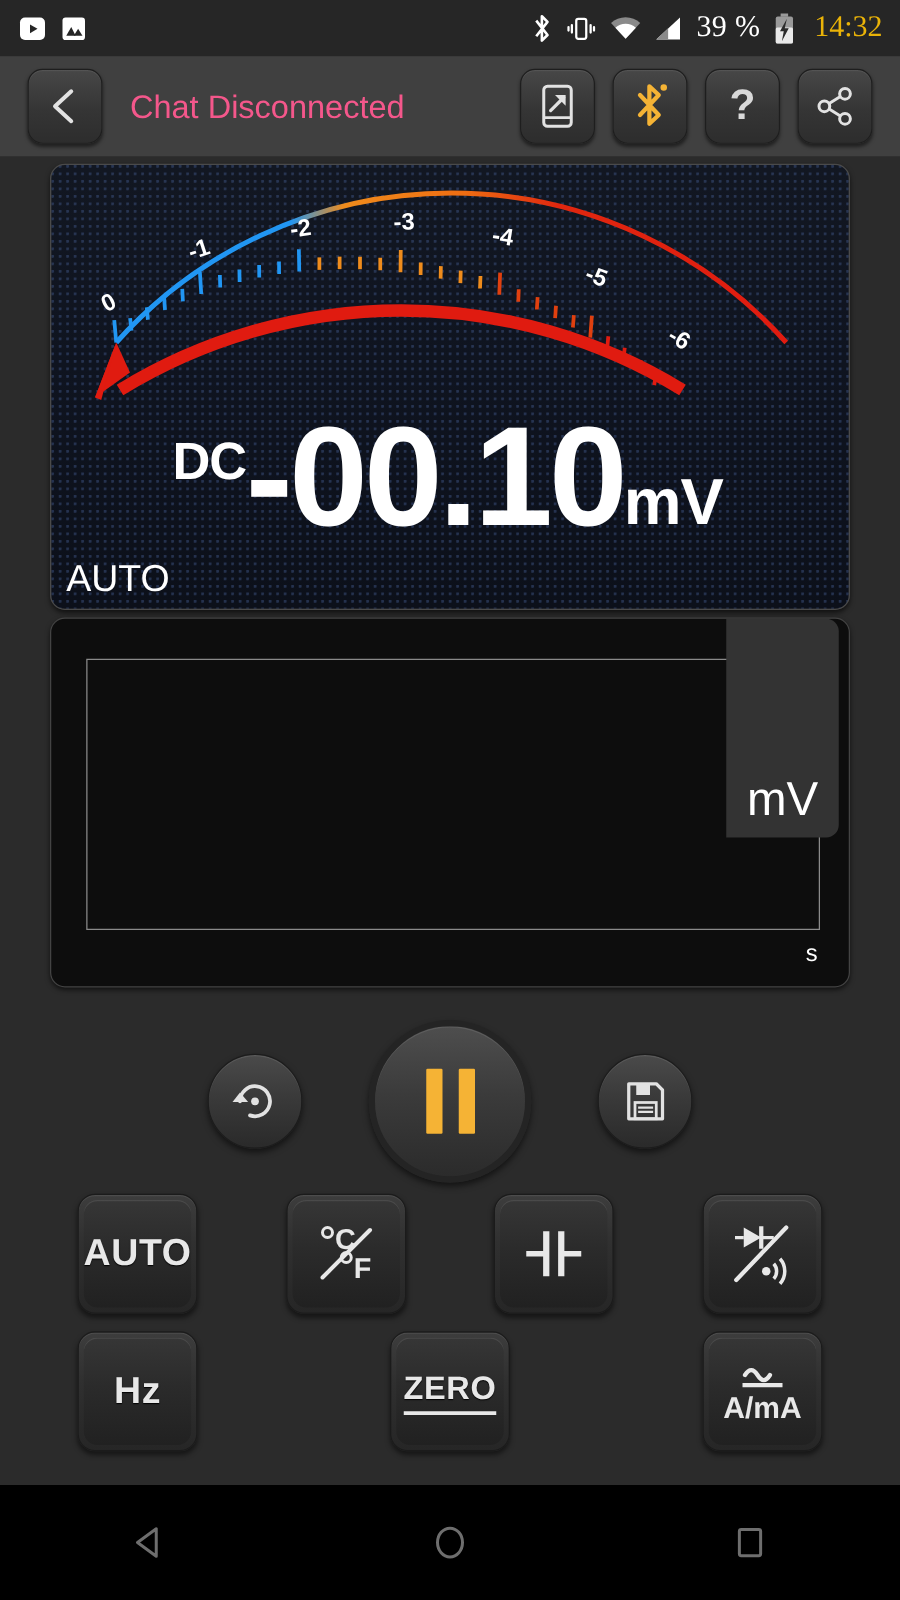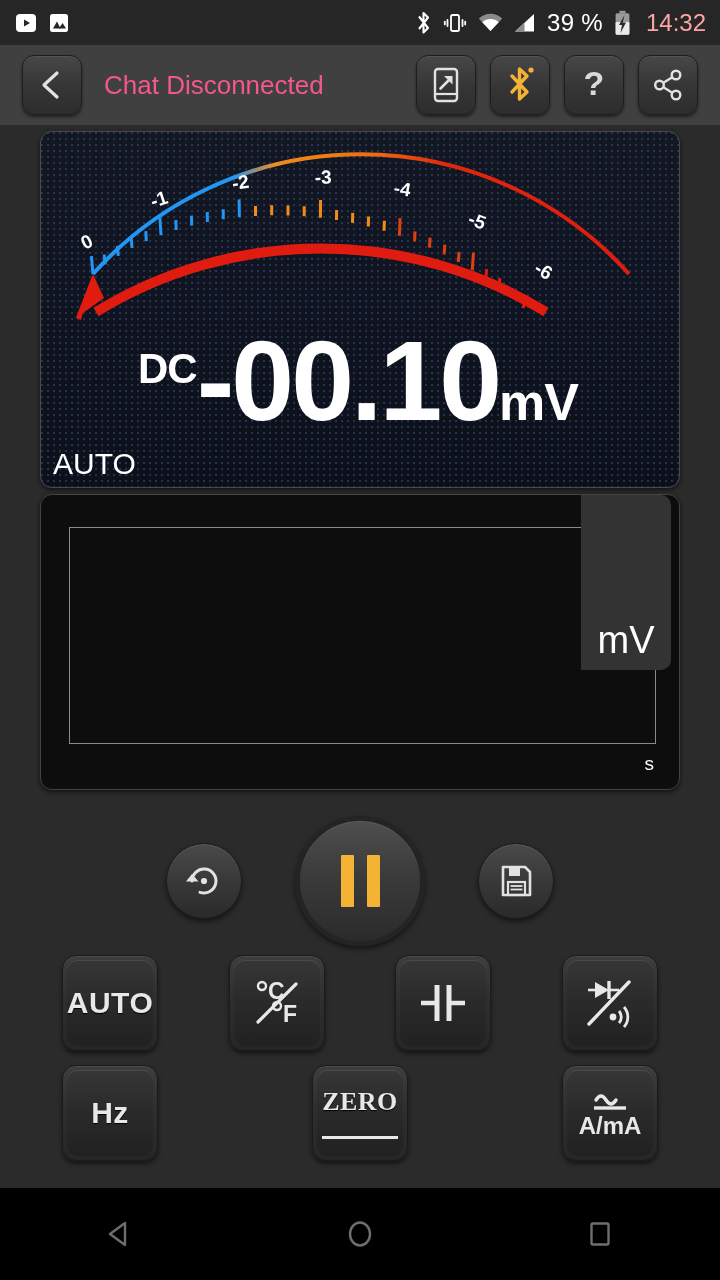--- a/index.html
+++ b/index.html
@@ -11,26 +11,27 @@
   }
   body { position:relative; }
 
   
   .statusbar{
     height:45px; width:720px;
     background:#262626;
     display:flex; align-items:center;
     padding:0 14px;
     color:#fff;
+    font-family:Liberation Serif, serif;
   }
   .sb-left{ display:flex; align-items:center; gap:10px; }
   .sb-right{ display:flex; align-items:center; gap:11px; margin-left:auto; }
   .sb-icon{ display:flex; align-items:center; justify-content:center; }
   .sb-text{ font-size:24px; font-weight:400; letter-spacing:0.3px; color:#ffffff;}
-  .sb-clock{ font-size:24px; font-weight:400; color:#fca5a5; margin-left:4px;}
+  .sb-clock{ font-size:24px; font-weight:400; color:#eab308; margin-left:4px;}
 
   
   .toolbar{
     height:80px; width:720px;
     background:#404040;
     display:flex; align-items:center;
     padding:0 22px;
     position:relative;
   }
   .tb-btn{
@@ -148,21 +149,21 @@
   .key-inner{
     width:86px;height:86px;border-radius:11px;
     background:linear-gradient(180deg,#363636 0%,#2b2b2b 45%,#212121 100%);
     display:flex;align-items:center;justify-content:center;
     box-shadow:0 1px 0 rgba(255,255,255,0.10) inset;
   }
   .key-label{
     color:#e8e8e8; font-size:30px; font-weight:bold; letter-spacing:0.5px;
     text-shadow:0 1px 1px #000;
   }
-  .key-label.underline{ border-bottom:3px solid #e8e8e8; padding-bottom:19px;font-family:Liberation Serif, serif; }
+  .key-label.underline{ border-bottom:3px solid #e8e8e8; padding-bottom:3px; }
   .key-label.small{ font-size:26px; }
 
   
   .navbar{
     position:absolute; left:0; bottom:0; width:720px; height:92px;
     background:#000;
     display:flex; align-items:center; justify-content:space-around;
   }
   .nav-btn{ width:120px; height:92px; display:flex; align-items:center; justify-content:center; }
 </style>

